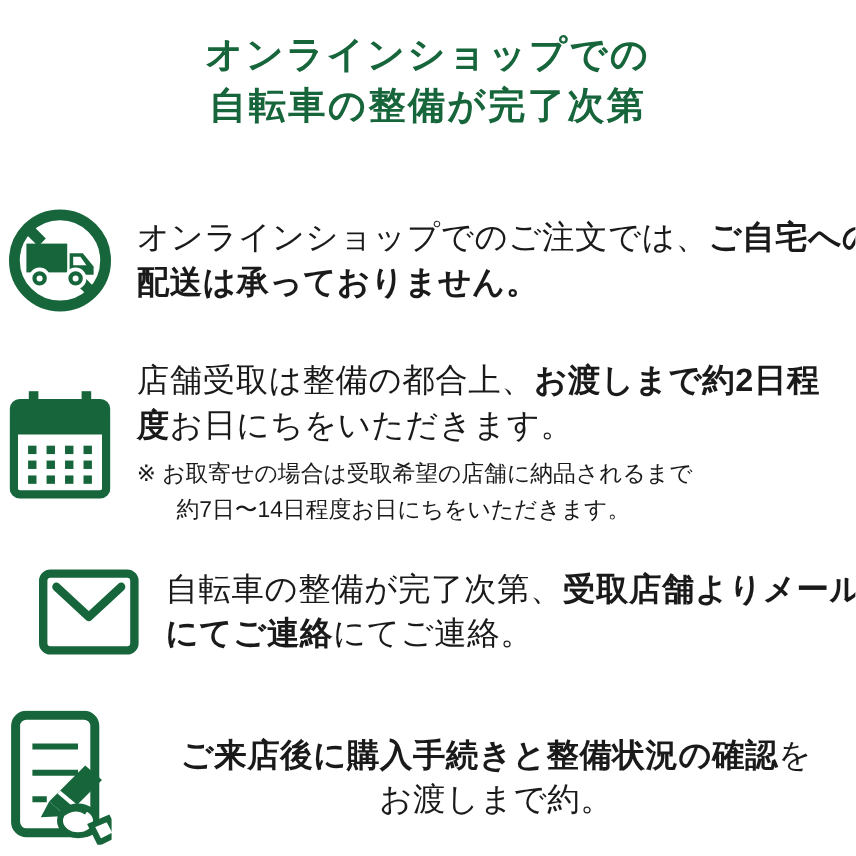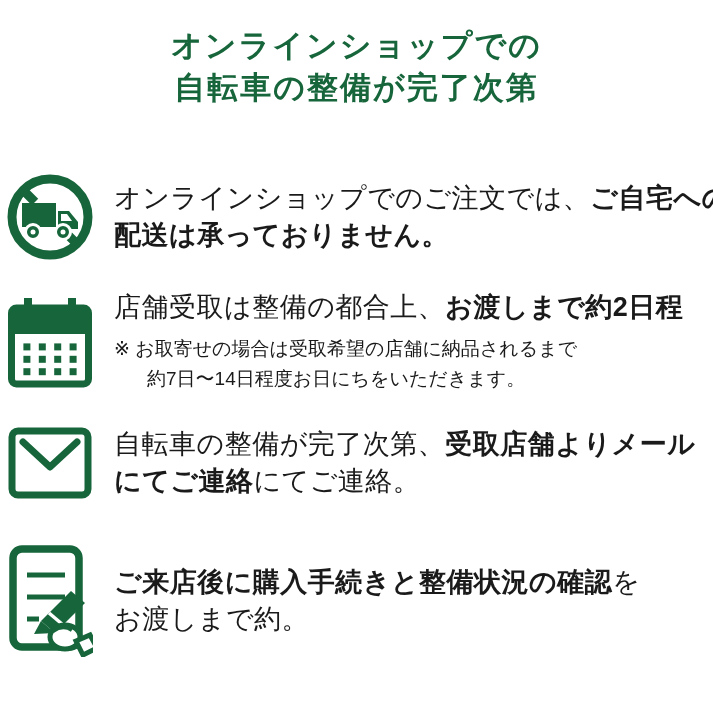--- a/index.html
+++ b/index.html
@@ -9,23 +9,23 @@
     font-family:"Liberation Sans","DejaVu Sans",sans-serif;
     color:var(--text, #1a1a1a);
   }
   .title {
     padding-top:25px; text-align:center;
     color:var(--brand_green, #17663B);
     font-weight:700; font-size:31px; line-height:42px; letter-spacing:2px;
   }
   .row { display:flex; align-items:center; }
   .row.s1 { margin-top:64px; }
-  .row.s2 { margin-top:28px; }
-  .row.s3 { margin-top:32px; }
-  .row.s4 { margin-top:45px; }
+  .row.s2 { margin-top:38px; }
+  .row.s3 { margin-top:32px;padding-left:24px; }
+  .row.s4 { margin-top:45px;text-align:center; }
   .icon-box {
     flex:0 0 100px; display:flex; justify-content:center; align-items:center;
     color:var(--brand_green, #17663B);
   }
   .text { flex:1; padding-left:14px; }
   .line { font-size:27px; line-height:37px; white-space:nowrap; letter-spacing:0.5px; }
   .seg { font-weight:400; }
   .seg.b { font-weight:700; }
   .note { margin-top:8px; font-size:19px; line-height:30px; }
   .note .nl { white-space:nowrap; }
@@ -81,20 +81,21 @@
             <rect x="61.6" y="59.8" width="7" height="7"></rect>
           <rect x="15.4" y="72.2" width="7" height="7"></rect>
             <rect x="30.8" y="72.2" width="7" height="7"></rect>
             <rect x="46.2" y="72.2" width="7" height="7"></rect>
             <rect x="61.6" y="72.2" width="7" height="7"></rect>
         </g>
       </svg>
     </div>
     <div class="text">
       <div class="line"><span class="seg">店舗受取は整備の都合上、</span><span class="seg b">お渡しまで約2日程</span></div>
+      <div class="line"><span class="seg b">度</span><span class="seg">お日にちをいただきます。</span></div>
       <div class="note">
         <div class="nl">※ お取寄せの場合は受取希望の店舗に納品されるまで</div>
         <div class="nl nl2">約7日〜14日程度お日にちをいただきます。</div>
       </div>
     </div>
   </section>
 
   <section class="row s3">
     <div class="icon-box">
       <svg width="84" height="72" viewBox="0 0 84 72" aria-hidden="true">

